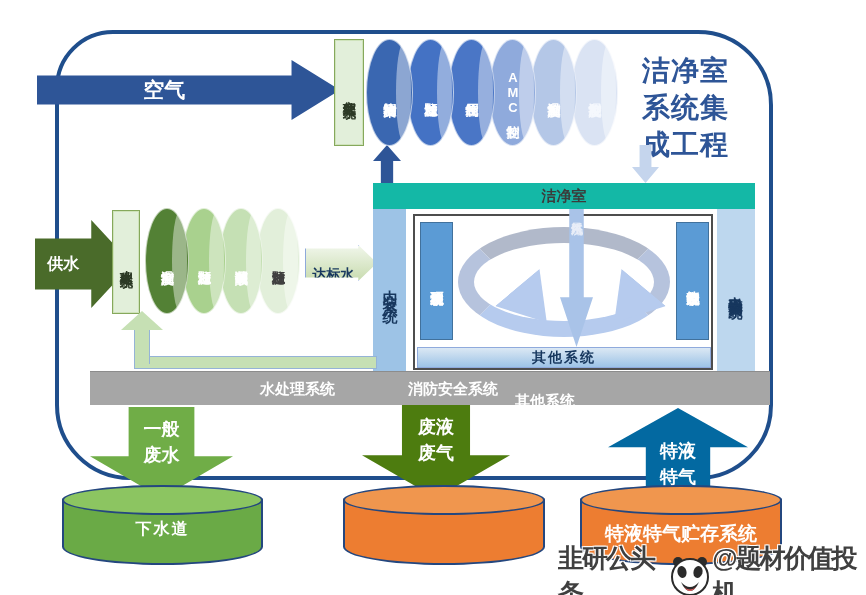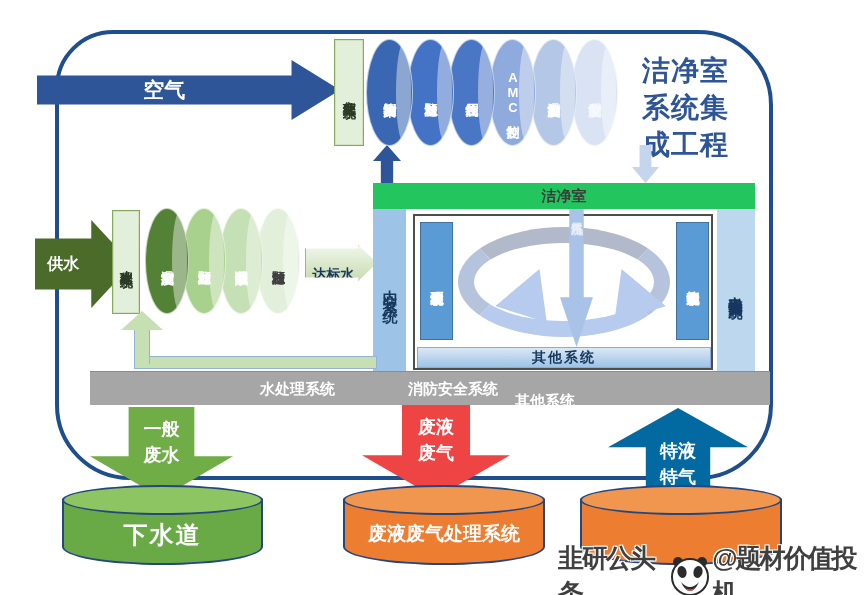--- a/index.html
+++ b/index.html
@@ -47,21 +47,21 @@
   .title{left:642px;top:53px;width:98px;font-size:28px;line-height:1.32;
          font-weight:bold;color:#2e5597;letter-spacing:1px;}
 
   
   .up-sm{left:373px;top:145px;width:28px;height:38px;background:#2e5597;
     clip-path:polygon(50% 0,100% 42%,72% 42%,72% 100%,28% 100%,28% 42%,0 42%);}
   .down-sm{left:632px;top:145px;width:27px;height:38px;background:#c5d5ed;
     clip-path:polygon(28% 0,72% 0,72% 58%,100% 58%,50% 100%,0 58%,28% 58%);}
 
   
-  .clean-bar{left:373px;top:183px;width:382px;height:26px;background:#22c55e;
+  .clean-bar{left:373px;top:183px;width:382px;height:26px;background:#14b8a6;
     font-size:15px;font-weight:bold;color:#3b3b3b;}
   .interior-bar{left:373px;top:209px;width:33px;height:162px;background:#9dc3e6;
     font-size:15px;font-weight:bold;color:#17375e;letter-spacing:6px;}
   .inner-box{left:413px;top:214px;width:300px;height:156px;background:#fff;
     border:2px solid #4d4d4d;}
   .blue-vbox{top:222px;width:33px;height:118px;background:#5b9bd5;
     border:1px solid #41719c;font-size:13px;font-weight:bold;color:#fff;}
   .env-box{left:420px;}
   .static-box{left:676px;}
   .emi-bar{left:717px;top:209px;width:38px;height:162px;background:#bdd7ee;
@@ -93,38 +93,38 @@
   .pipe-v{left:134px;top:328px;width:16px;height:36px;border-bottom:none;}
   .pipe-head{left:121px;top:311px;width:42px;height:19px;background:#c6e0b4;
     clip-path:polygon(50% 0,100% 100%,0 100%);}
 
   
   .down-big{color:#fff;font-weight:bold;font-size:18px;}
   .down-big .lbl{position:absolute;left:0;top:9px;width:100%;white-space:pre-line;
     text-align:center;line-height:1.45;}
   .gw-arrow{left:90px;top:407px;width:143px;height:91px;background:#70ad47;
     clip-path:polygon(27% 0,73% 0,73% 54%,100% 54%,50% 100%,0 54%,27% 54%);}
-  .wl-arrow{left:362px;top:405px;width:148px;height:93px;background:#ef4444;
+  .wl-arrow{left:362px;top:405px;width:148px;height:93px;background:#4d7c0f;
     clip-path:polygon(27% 0,73% 0,73% 54%,100% 54%,50% 100%,0 54%,27% 54%);}
   .sp-arrow{left:608px;top:408px;width:140px;height:89px;background:#0369a1;
     clip-path:polygon(50% 0,100% 44%,73% 44%,73% 100%,27% 100%,27% 44%,0 44%);}
   .sp-arrow .lbl{top:30px;}
 
   
   .tank{height:68px;}
   .tank .top{position:absolute;left:0;right:0;top:-12px;height:26px;border-radius:50%;
     border:2px solid #24477f;z-index:2;}
   .tank .body{position:absolute;left:0;right:0;top:1px;bottom:0;
     border-radius:2px 2px 110px 110px/2px 2px 20px 20px;border:2px solid #24477f;}
   .tank .lbl{position:absolute;left:0;right:0;top:22px;z-index:3;text-align:center;
     color:#fff;font-weight:bold;}
   .sewer{left:62px;top:497px;width:201px;}
   .sewer .top{background:#8cc561;}
   .sewer .body{background:#6aaa46;}
-  .sewer .lbl{font-size:24px;letter-spacing:2px;}
+  .sewer .lbl{font-size:16px;letter-spacing:2px;}
   .wtank{left:343px;top:497px;width:202px;}
   .stank{left:580px;top:497px;width:202px;}
   .otank .top{background:#f0964e;}
   .otank .body{background:#ed7d31;}
   .otank .lbl{font-size:19px;top:24px;}
 
   
   .watermark{left:558px;top:541px;display:flex;align-items:center;
     font-size:26px;font-weight:bold;color:#3f3f3f;letter-spacing:-2px;
     text-shadow:1px 1px 0 #fff,-1px -1px 0 #fff,1px -1px 0 #fff,-1px 1px 0 #fff;}
@@ -257,25 +257,25 @@
 </div>
 
 <div class="abs tank sewer">
   <div class="top"></div>
   <div class="body"></div>
   <div class="lbl">下水道</div>
 </div>
 <div class="abs tank otank wtank">
   <div class="top"></div>
   <div class="body"></div>
-  <div class="lbl">废液废气处理系统</div>
 </div>
 <div class="abs tank otank stank">
   <div class="top"></div>
   <div class="body"></div>
+  <div class="lbl">特液特气贮存系统</div>
 </div>
 
 <div class="abs watermark">
   <span>韭研公头条</span>
   <svg class="panda" viewBox="0 0 42 42">
     <circle cx="9" cy="7" r="5" fill="#2b2b2b"></circle>
     <circle cx="33" cy="7" r="5" fill="#2b2b2b"></circle>
     <circle cx="21" cy="22" r="18" fill="#ffffff" stroke="#2b2b2b" stroke-width="2"></circle>
     <ellipse cx="13" cy="17" rx="4.5" ry="6" fill="#2b2b2b" transform="rotate(-15 13 17)"></ellipse>
     <ellipse cx="29" cy="17" rx="4.5" ry="6" fill="#2b2b2b" transform="rotate(15 29 17)"></ellipse>

